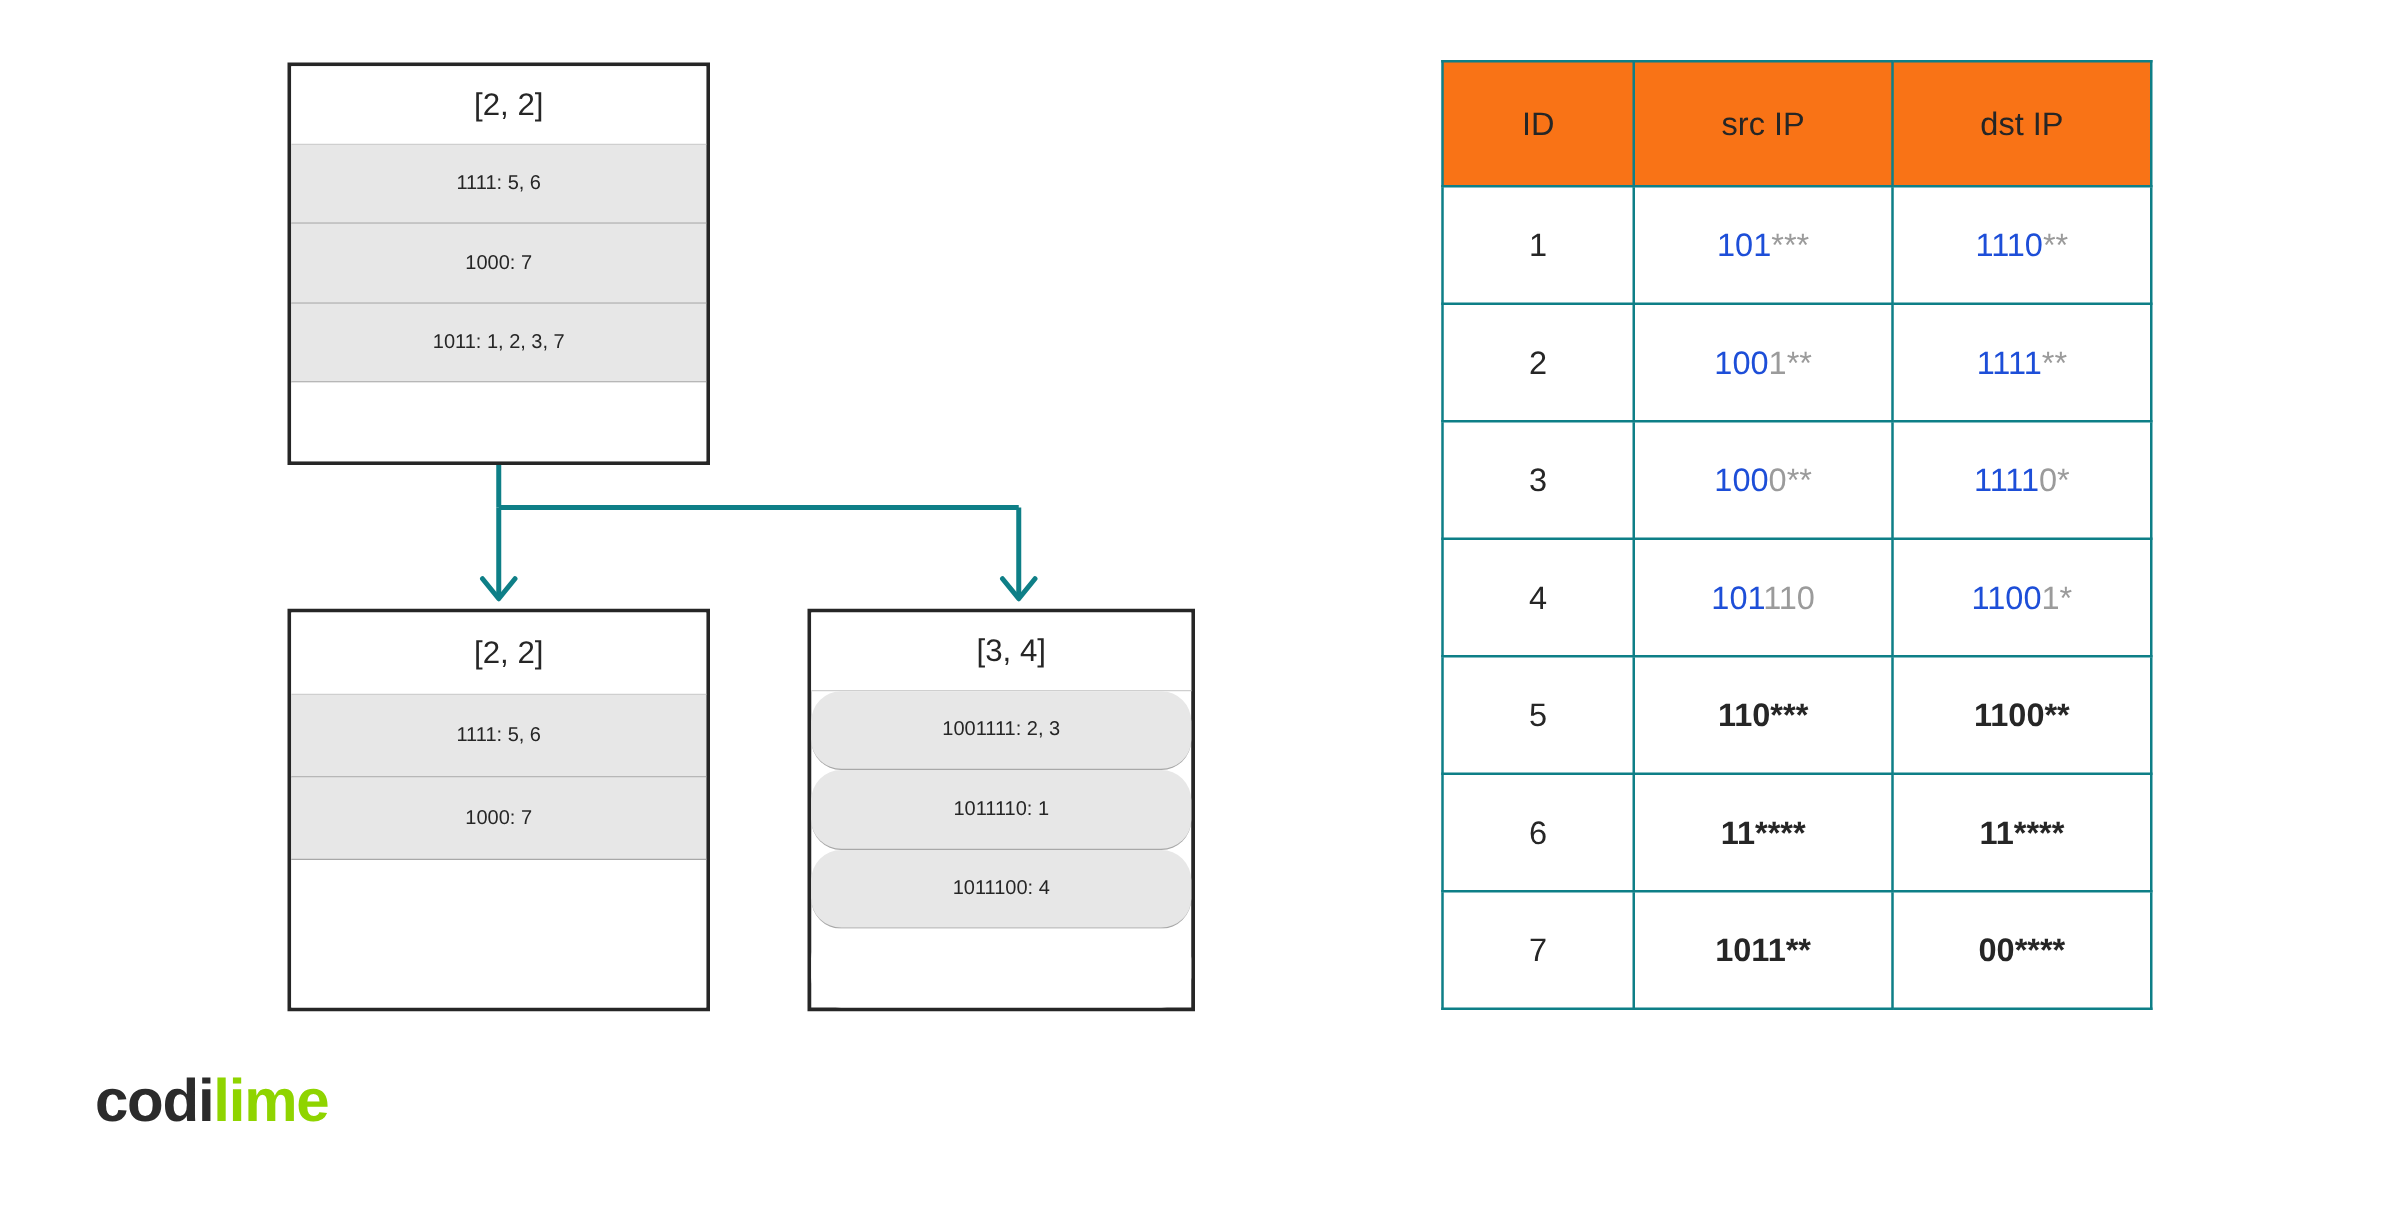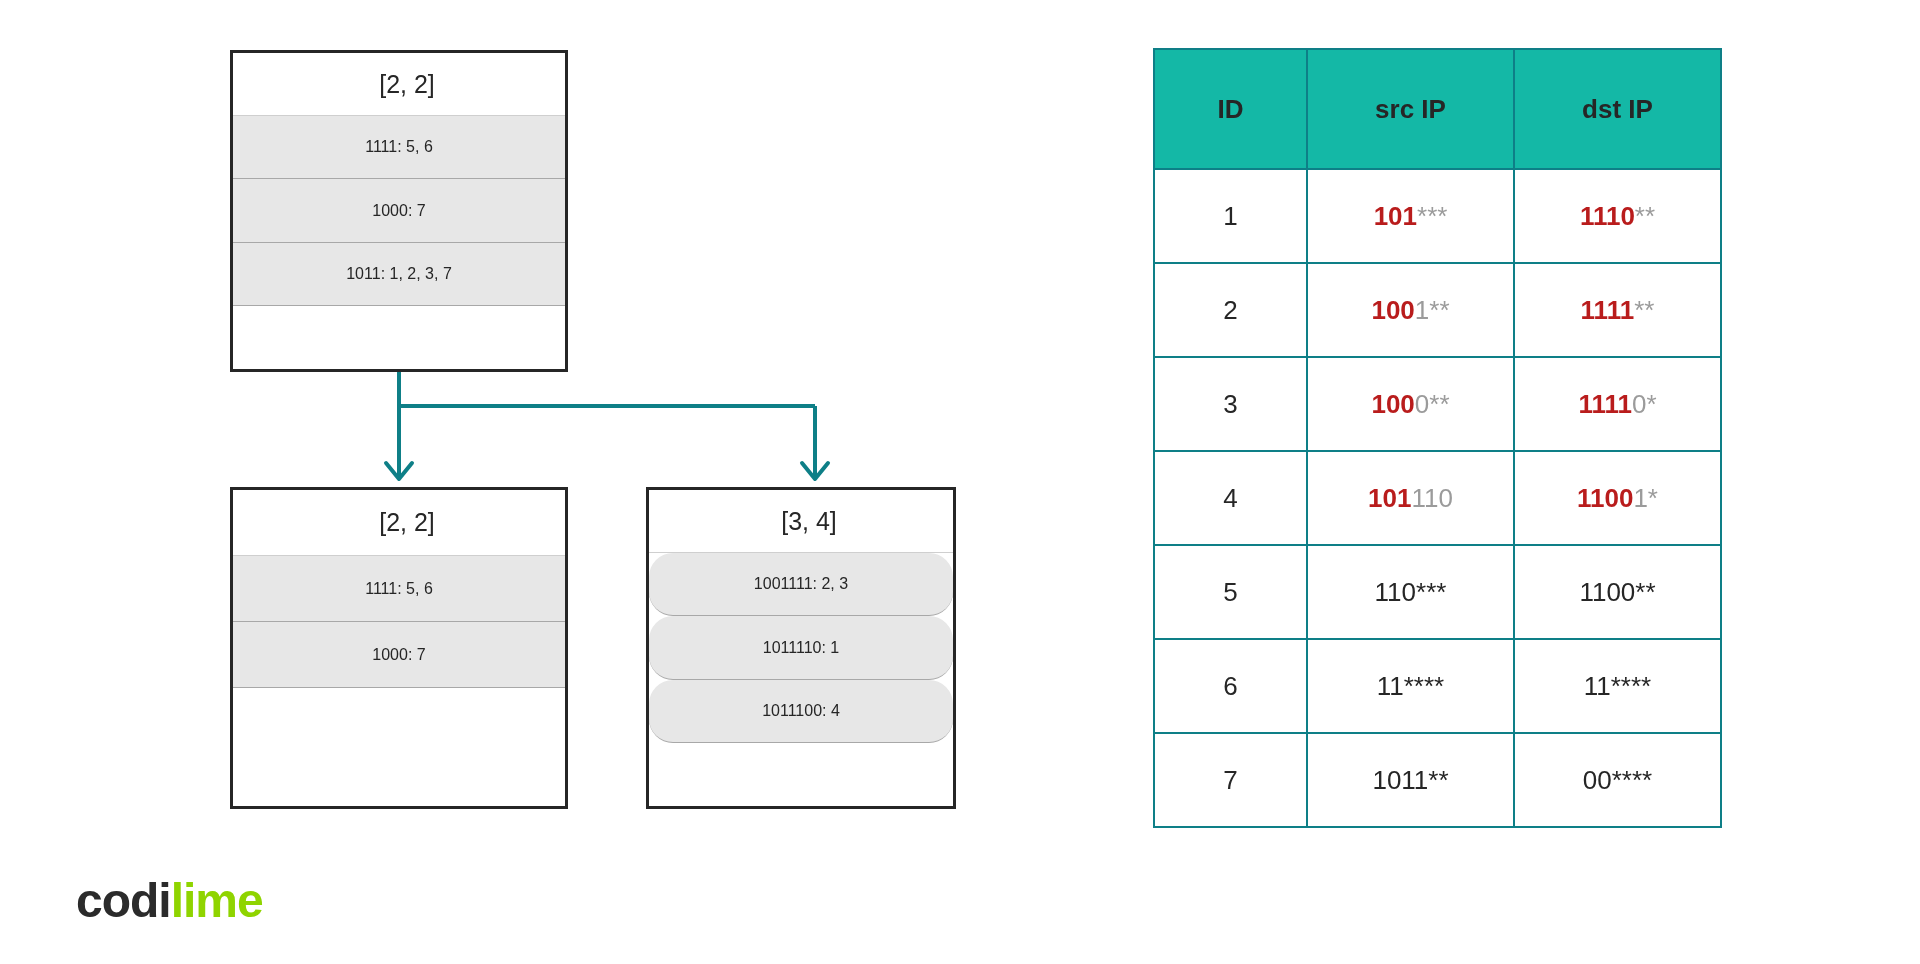--- a/index.html
+++ b/index.html
@@ -97,46 +97,45 @@
   table.ip-table th,
   table.ip-table td {
     border: 2px solid #0e7f87;
     text-align: center;
     color: #262626;
     height: 94px;
     font-size: 26px;
   }
 
   table.ip-table th {
-    background: #14b8a6;
-    font-weight: bold;
-    height: 120px;
+    background: #f97316;
+    font-weight: normal;
+    height: 100px;
   }
 
   table.ip-table td { background: #ffffff; }
 
   col.c-id  { width: 153px; }
   col.c-src { width: 207px; }
   col.c-dst { width: 207px; }
 
-  .bits-bold { font-weight: bold; color: #b91c1c; }
+  .bits-bold { font-weight: normal; color: #1d4ed8; }
   .bits-dim  { color: #9b9b9b; font-weight: normal; }
-  .bits-plain{ color: #262626; font-weight: normal; }
+  .bits-plain{ color: #262626; font-weight: bold; }
 
   
   #logo {
     position: absolute;
     left: 76px;
     top: 858px;
     font-size: 48px;
     font-weight: bold;
     letter-spacing: -1px;
     line-height: 1;
     white-space: nowrap;
-    margin-top: 19px;
   }
   #logo .logo-dark { color: #2b2b2b; }
   #logo .logo-lime { color: #8fd400; }
 </style>
 </head>
 <body>
 
 <div id="canvas">
 
   <svg id="connector" viewBox="0 0 1920 964" xmlns="http://www.w3.org/2000/svg">

